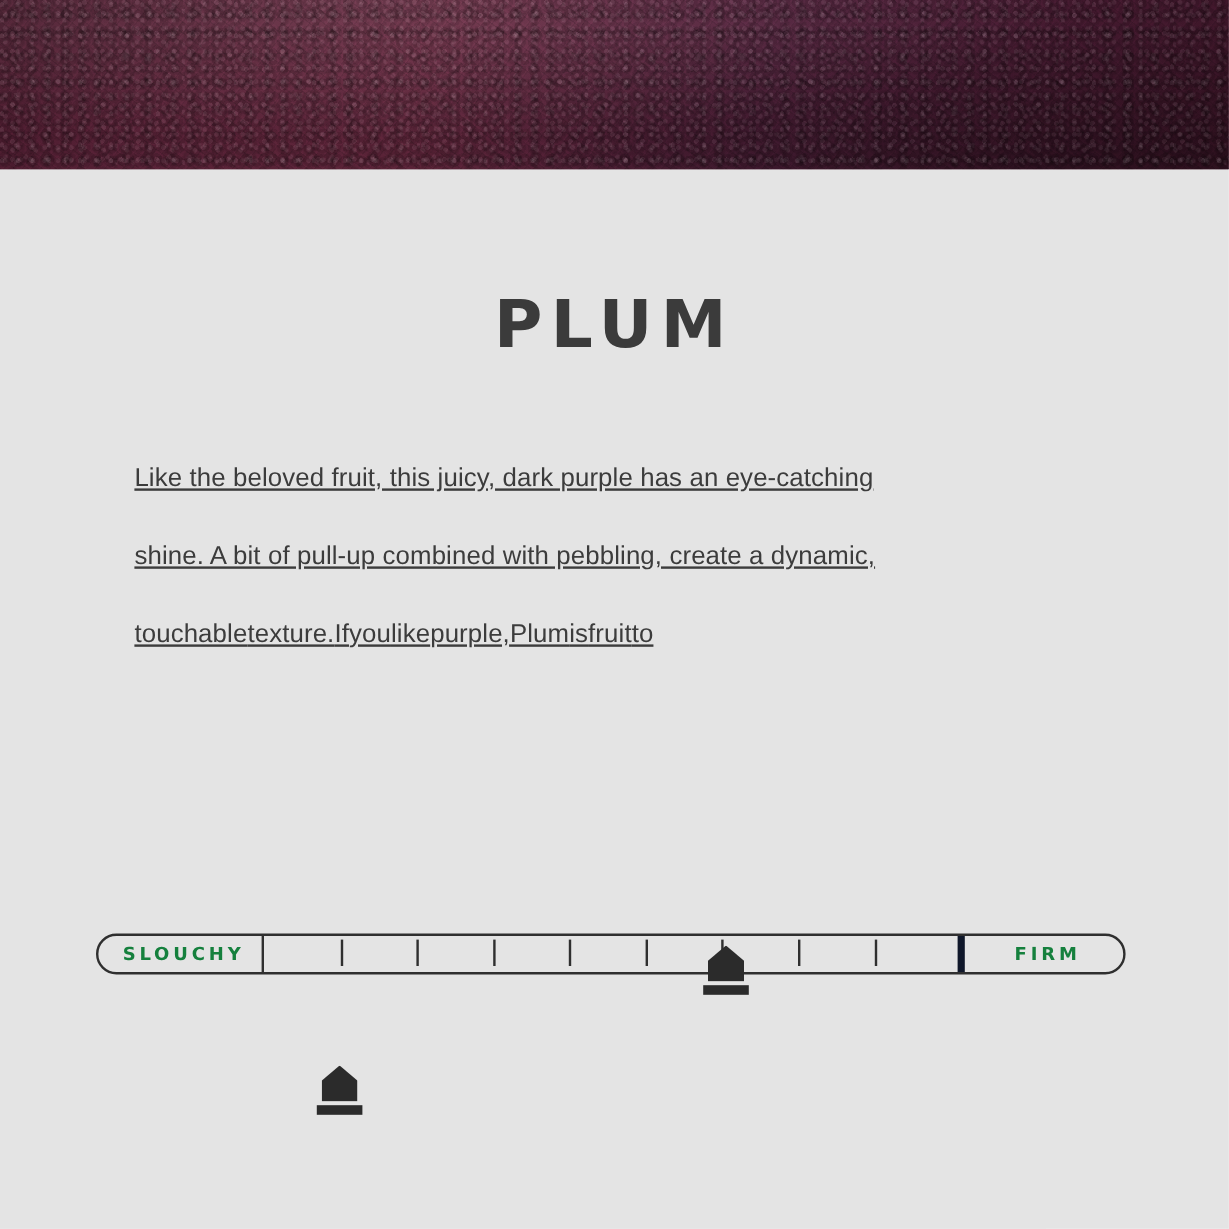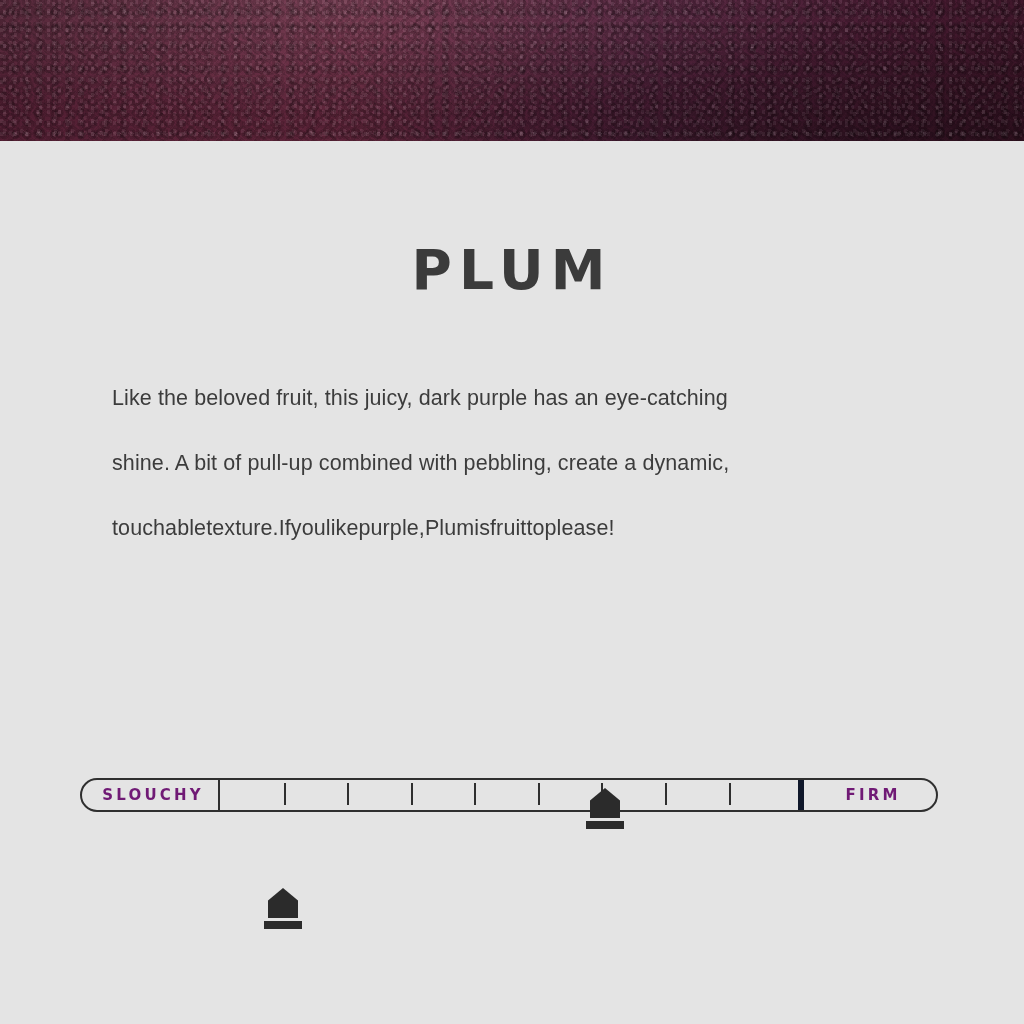--- a/index.html
+++ b/index.html
@@ -74,20 +74,21 @@
     position: absolute;
     left: 112px;
     top: 366px;
     width: 800px;
     font-size: 21.5px;
     line-height: 65px;
     color: #3c3c3c;
     text-align: justify;
     font-family: "Liberation Sans", sans-serif;
     letter-spacing: 0.1px;
+    text-decoration: underline;
   }
   .description .line { display: block; white-space: nowrap; }
   .description .line.spread {
     display: flex;
     justify-content: flex-start;
   }
 
   
   .scale {
     position: absolute;
@@ -104,21 +105,21 @@
   .scale-1 { top: 778px; }
   .scale-2 { top: 878px; }
 
   .scale-label {
     display: flex;
     align-items: center;
     justify-content: center;
     font-size: 15px;
     font-weight: bold;
     letter-spacing: 3.2px;
-    color: #701a75;
+    color: #15803d;
     box-sizing: border-box;
     font-family: "DejaVu Sans", sans-serif;
     flex: 0 0 auto;
   }
   .scale-label.left {
     width: 138px;
     border-right: 2px solid #2f2f2f;
     padding-left: 6px;
   }
   .scale-label.right {
@@ -181,21 +182,20 @@
       <span>touchable</span>
       <span>texture.</span>
       <span>If</span>
       <span>you</span>
       <span>like</span>
       <span>purple,</span>
       <span>Plum</span>
       <span>is</span>
       <span>fruit</span>
       <span>to</span>
-      <span>please!</span>
     </span>
   </div>
 
   <div class="scale scale-1">
     <div class="scale-label left">SLOUCHY</div>
     <div class="scale-track">
       <span class="tick" style="left:11%"></span>
       <span class="tick" style="left:22%"></span>
       <span class="tick" style="left:33%"></span>
       <span class="tick" style="left:44%"></span>

